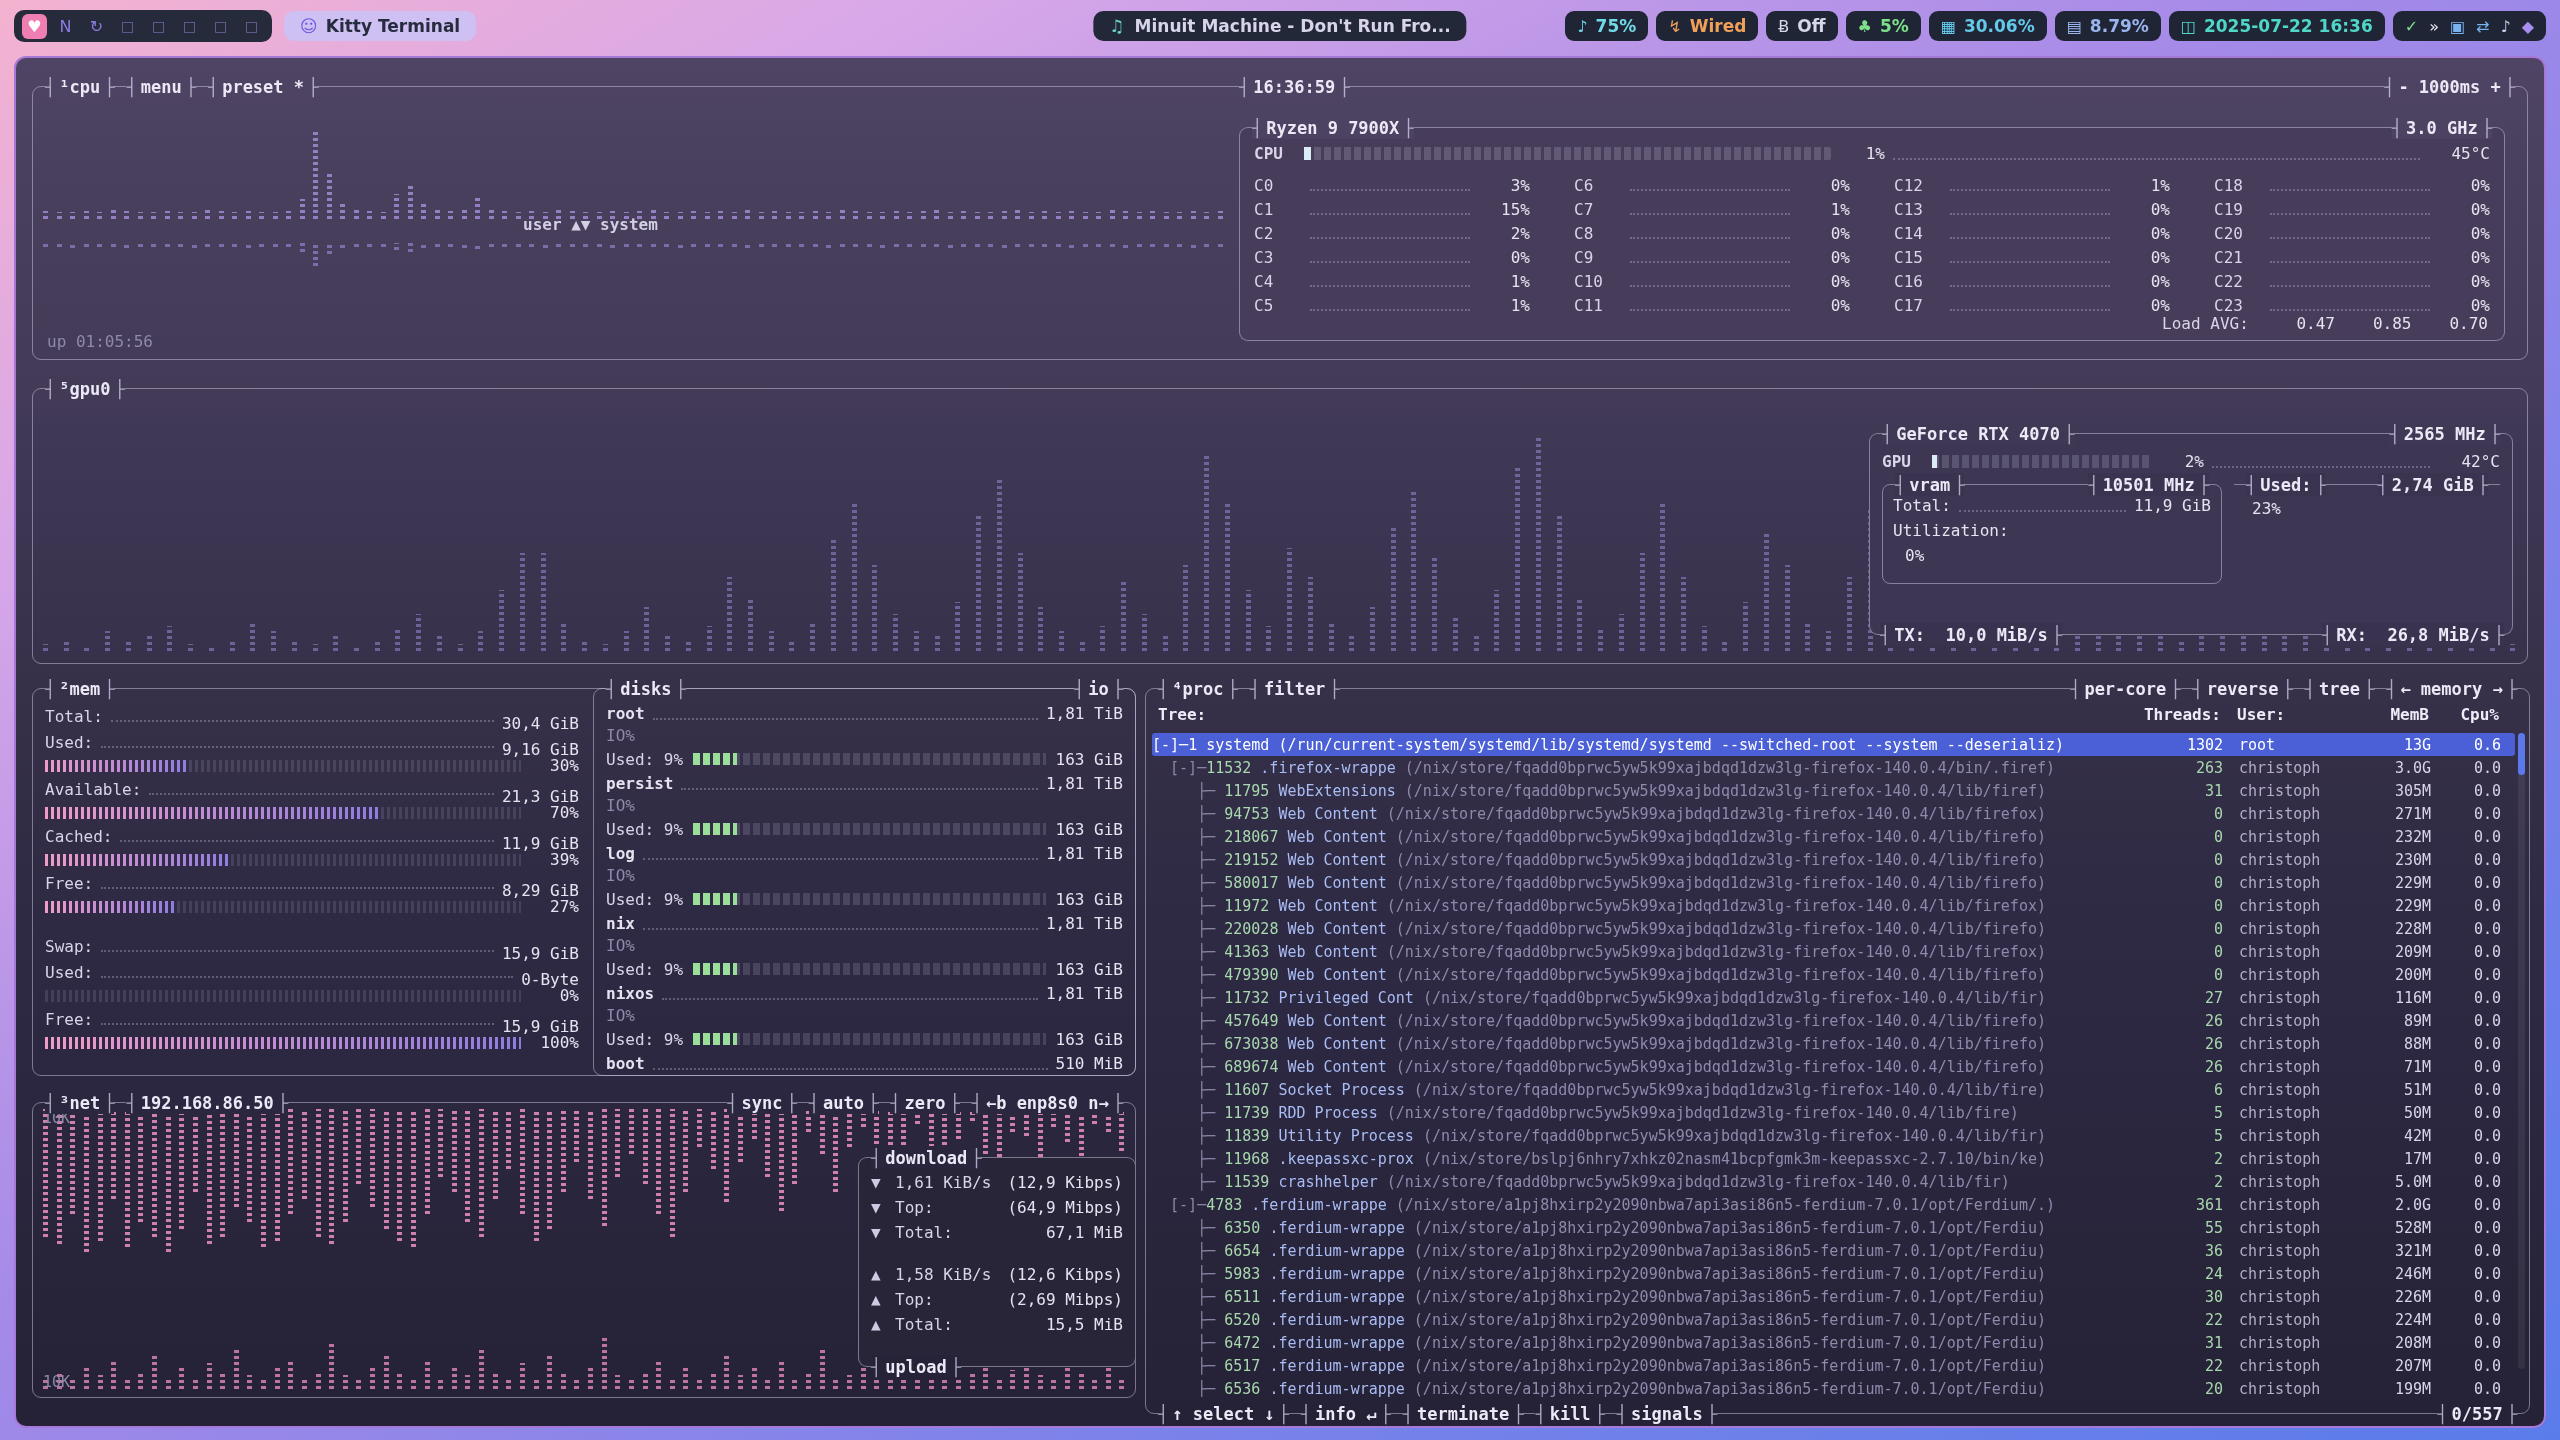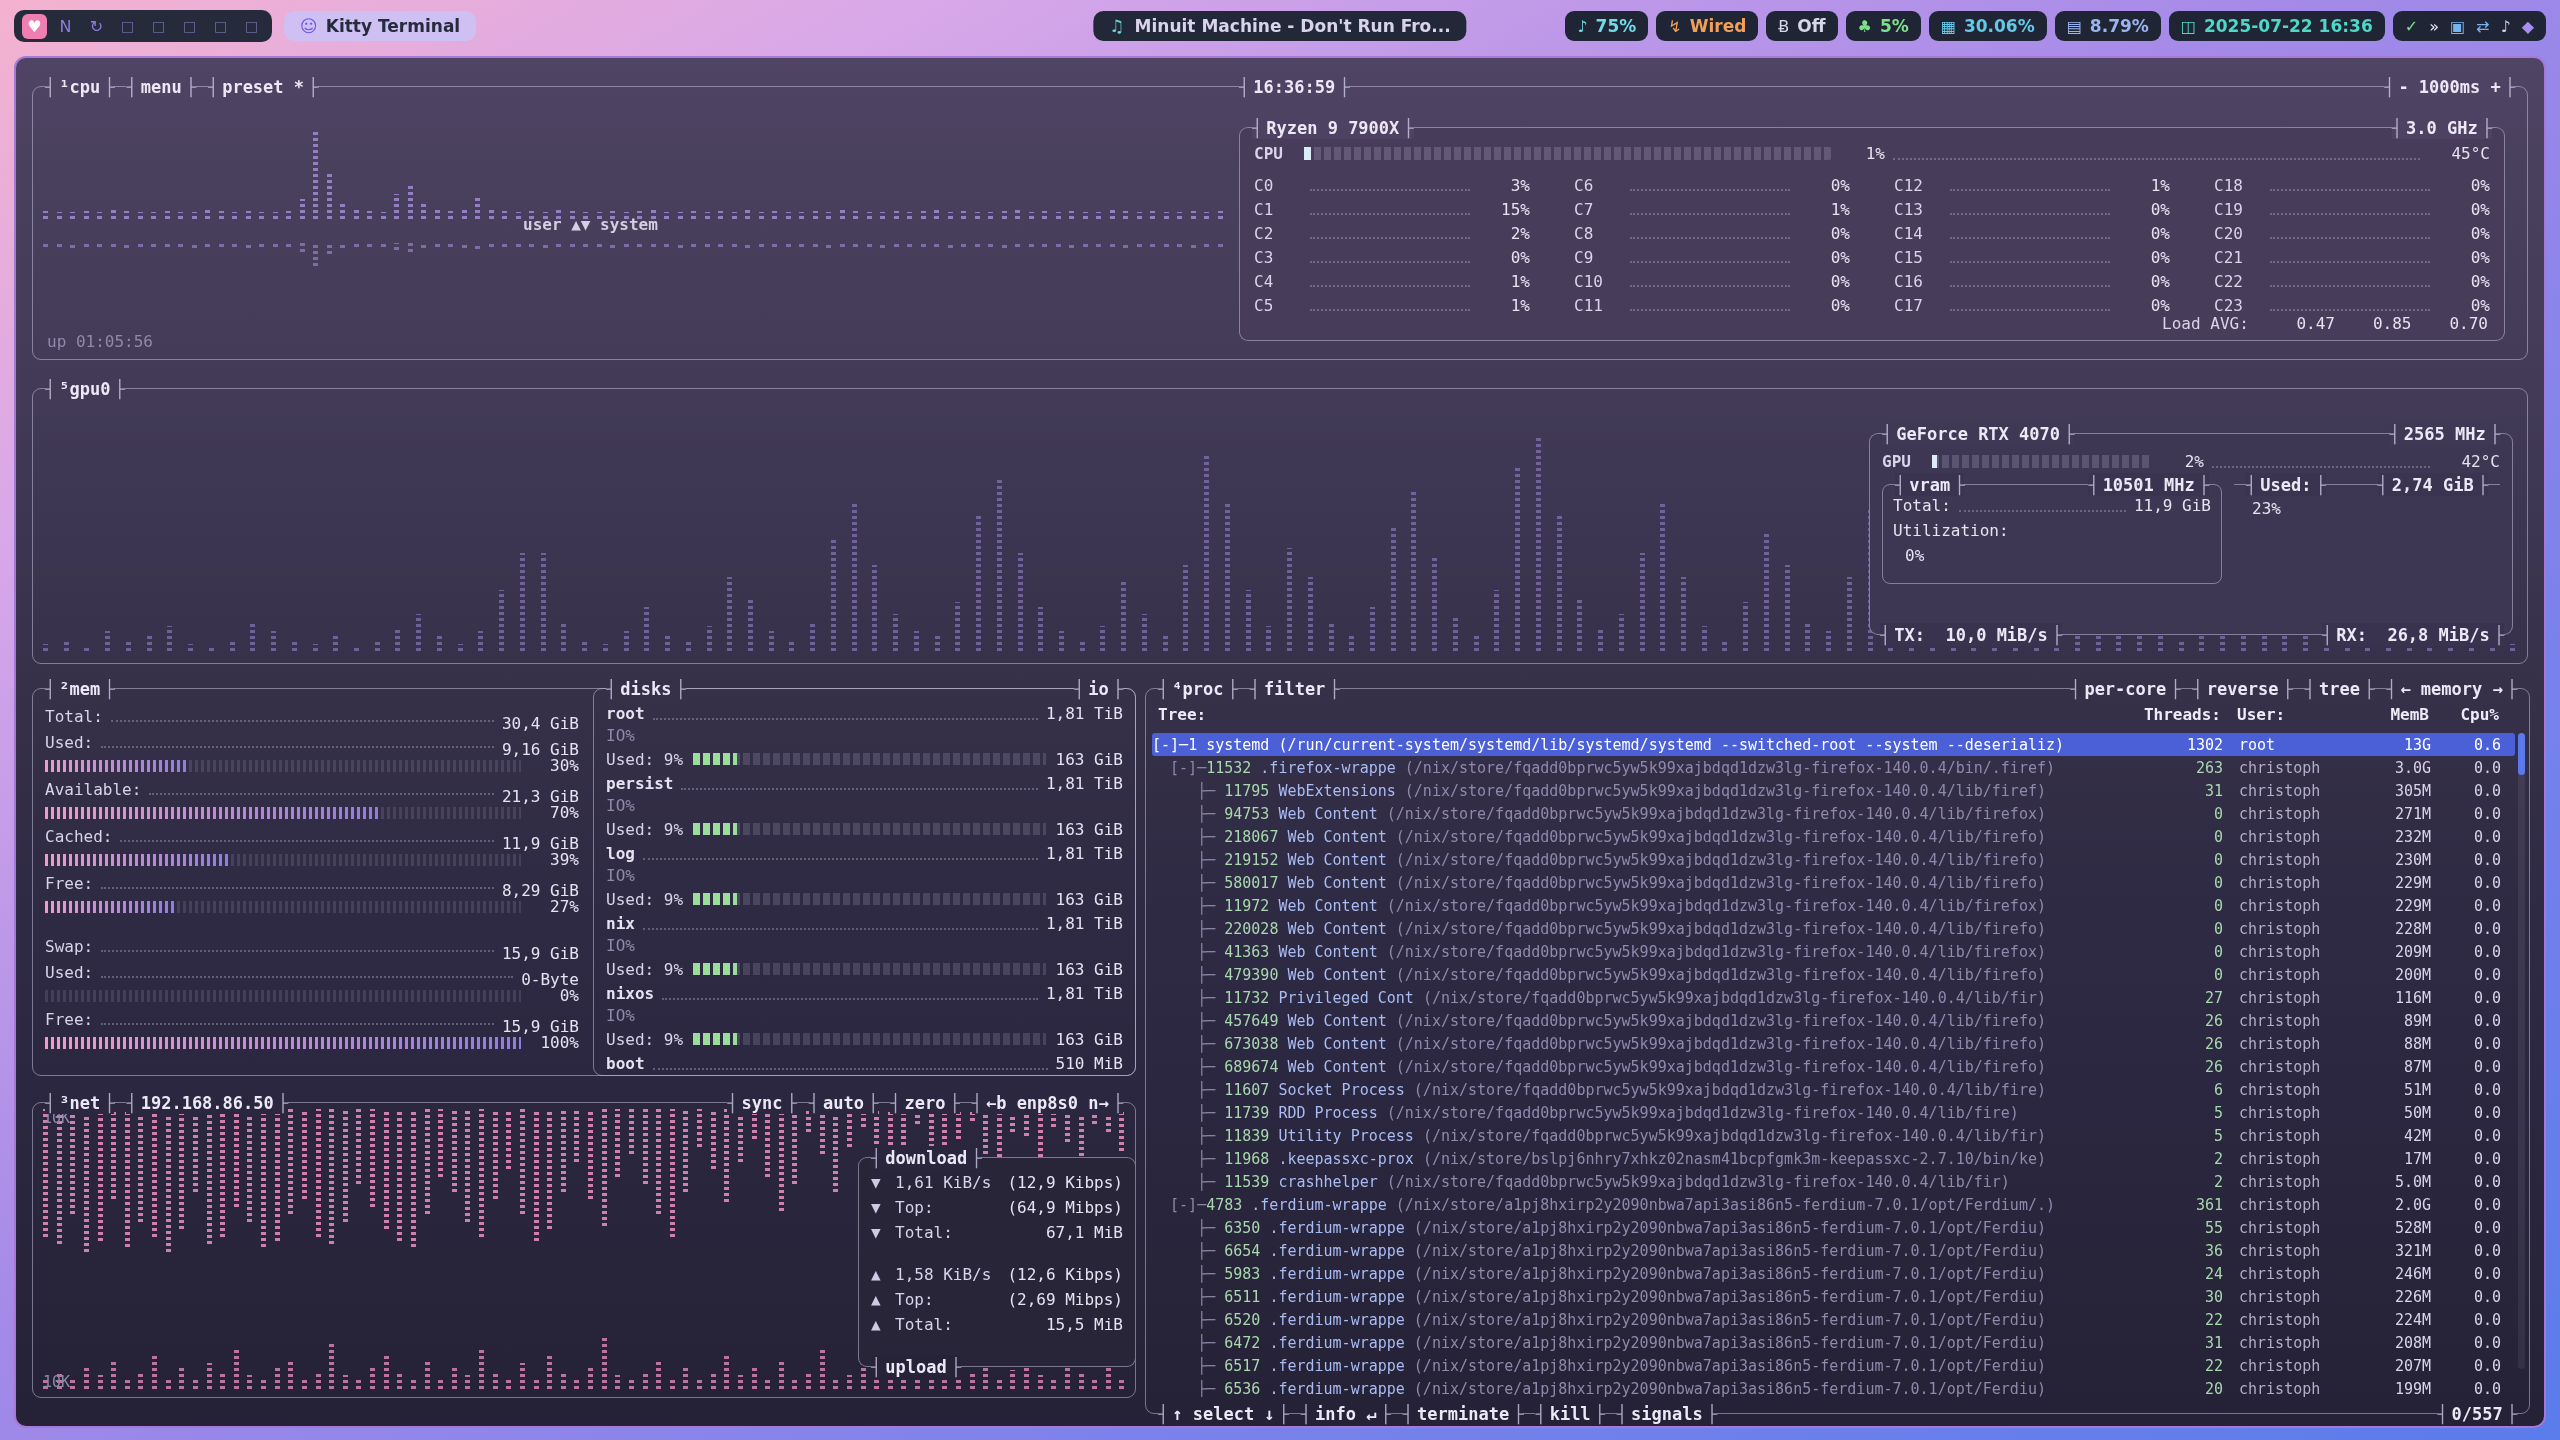--- a/index.html
+++ b/index.html
@@ -1287,21 +1287,21 @@
             <span class="pmem">88M</span>
             <span class="pcpu">0.0</span>
           </div>
           <div class="prow">
             <span class="ppre">     ├─ </span>
             <span class="ppid">689674</span>
             <span class="pname">Web Content</span>
             <span class="pcmd">(/nix/store/fqadd0bprwc5yw5k99xajbdqd1dzw3lg-firefox-140.0.4/lib/firefo)</span>
             <span class="pthr">26</span>
             <span class="pusr">christoph</span>
-            <span class="pmem">87M</span>
+            <span class="pmem">71M</span>
             <span class="pcpu">0.0</span>
           </div>
           <div class="prow">
             <span class="ppre">     ├─ </span>
             <span class="ppid">11607</span>
             <span class="pname">Socket Process</span>
             <span class="pcmd">(/nix/store/fqadd0bprwc5yw5k99xajbdqd1dzw3lg-firefox-140.0.4/lib/fire)</span>
             <span class="pthr">6</span>
             <span class="pusr">christoph</span>
             <span class="pmem">51M</span>

